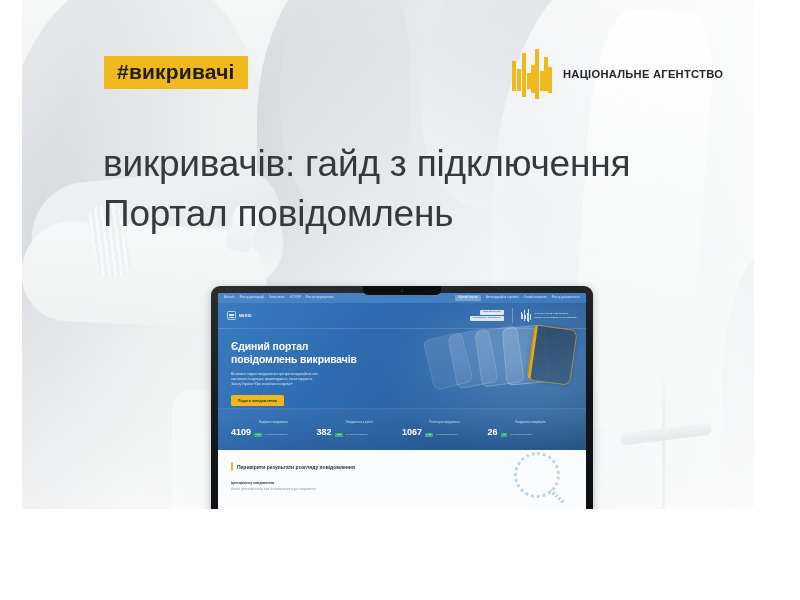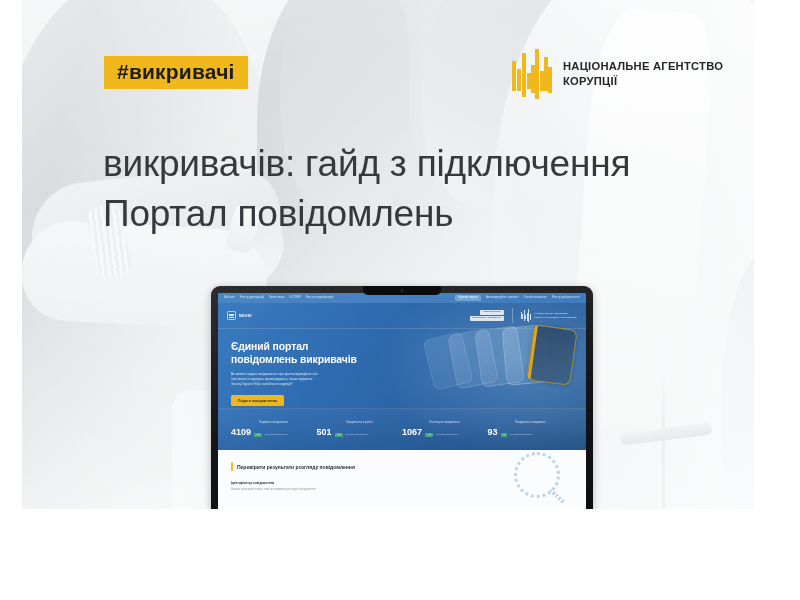--- a/index.html
+++ b/index.html
@@ -331,21 +331,20 @@
         <i style="left: 12px; top: 6px; height: 44px;"></i>
         <i style="left: 17px; top: 26px; height: 16px;"></i>
         <i style="left: 21px; top: 18px; height: 28px;"></i>
         <i style="left: 25px; top: 2px; height: 50px;"></i>
         <i style="left: 30px; top: 24px; height: 20px;"></i>
         <i style="left: 34px; top: 10px; height: 34px;"></i>
         <i style="left: 38px; top: 20px; height: 26px;"></i>
       </div>
     <div class="logo-text">
       <div>НАЦІОНАЛЬНЕ АГЕНТСТВО</div>
-      <div>КОРУПЦІЇ</div>
     </div>
   </div>
 
   <div class="headline">
     <div>викривачів: гайд з підключення</div>
     <div>Портал повідомлень</div>
   </div>
 
   <div class="laptop">
     <div class="lid">
@@ -427,37 +426,37 @@
               <div class="stat-label">Надійшло повідомлень</div>
               <div class="stat-row">
                 <span class="stat-num">4109</span>
                 <span class="stat-badge">+27</span>
                 <span class="stat-note">за останній тиждень</span>
               </div>
             </div>
             <div class="stat">
               <div class="stat-label">Повідомлень в роботі</div>
               <div class="stat-row">
-                <span class="stat-num">501</span>
+                <span class="stat-num">382</span>
                 <span class="stat-badge">+12</span>
                 <span class="stat-note">за останній тиждень</span>
               </div>
             </div>
             <div class="stat">
               <div class="stat-label">Розглянуто повідомлень</div>
               <div class="stat-row">
                 <span class="stat-num">1067</span>
                 <span class="stat-badge">+18</span>
                 <span class="stat-note">за останній тиждень</span>
               </div>
             </div>
             <div class="stat">
               <div class="stat-label">Повідомлень викривачів</div>
               <div class="stat-row">
-                <span class="stat-num">93</span>
+                <span class="stat-num">26</span>
                 <span class="stat-badge">+4</span>
                 <span class="stat-note">за останній тиждень</span>
               </div>
             </div>
           </div>
         </div>
 
         <div class="portal-white">
           <div class="magnifier">
             <div class="ring"></div>

